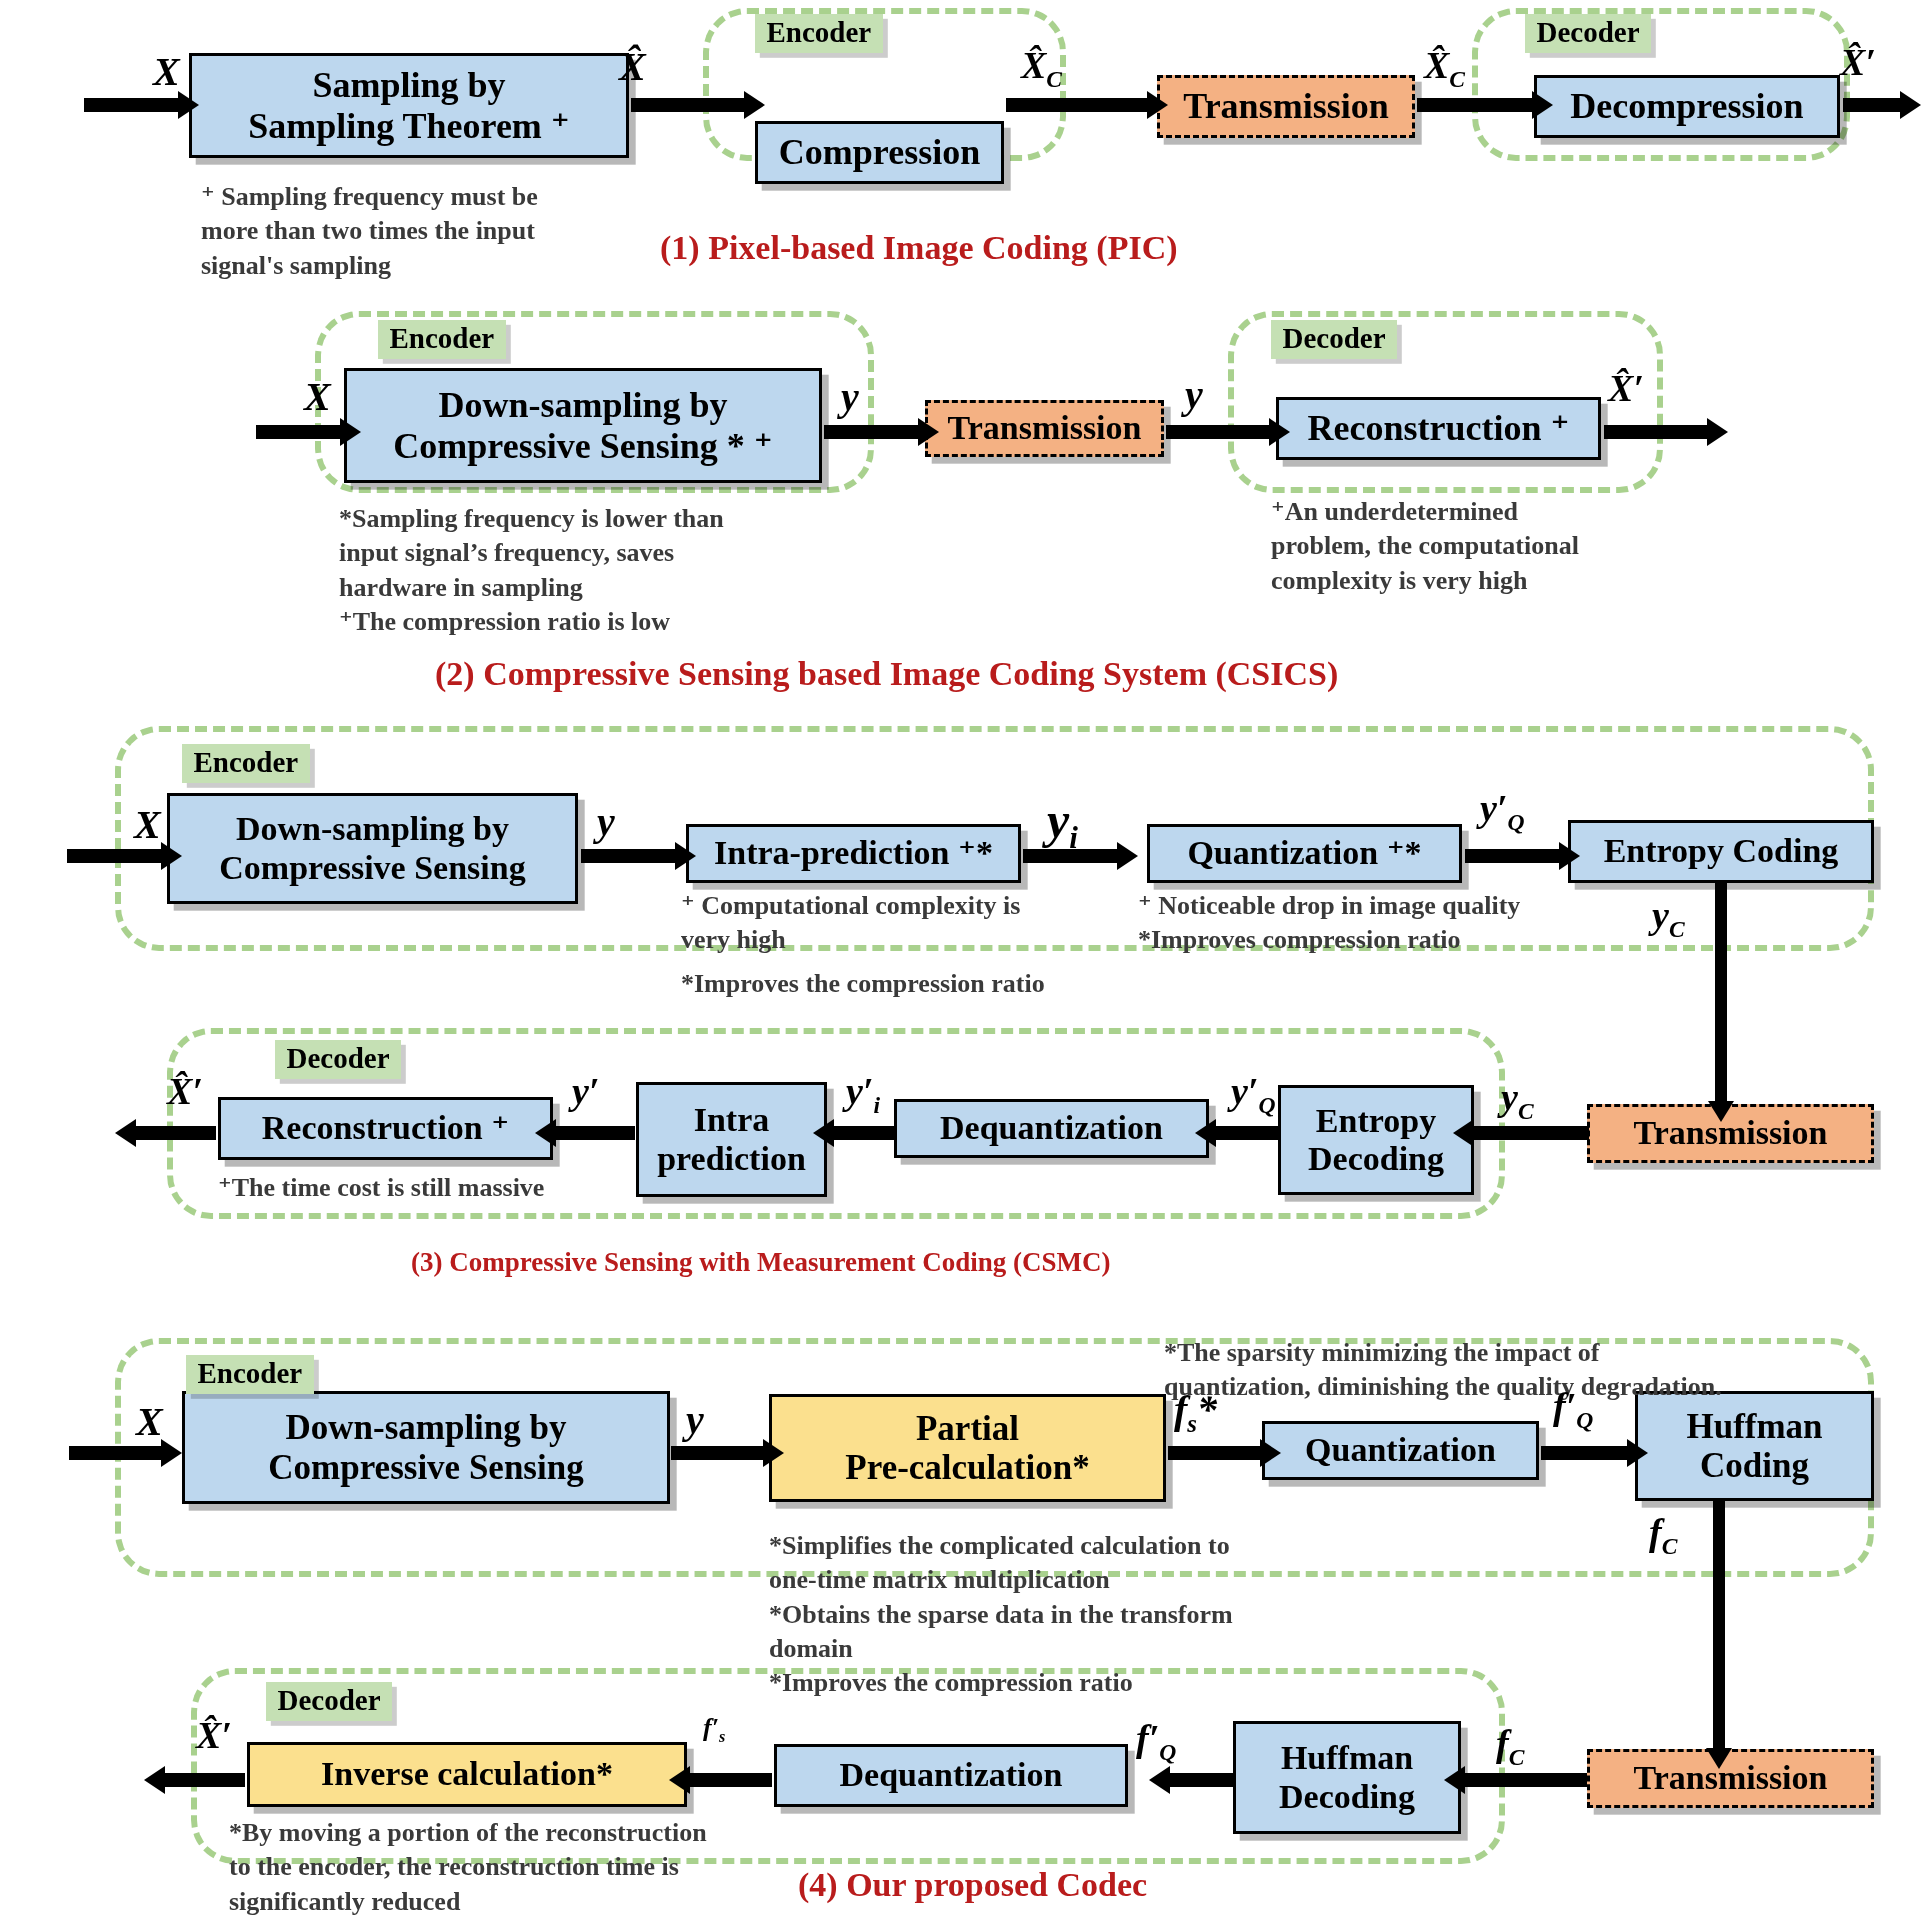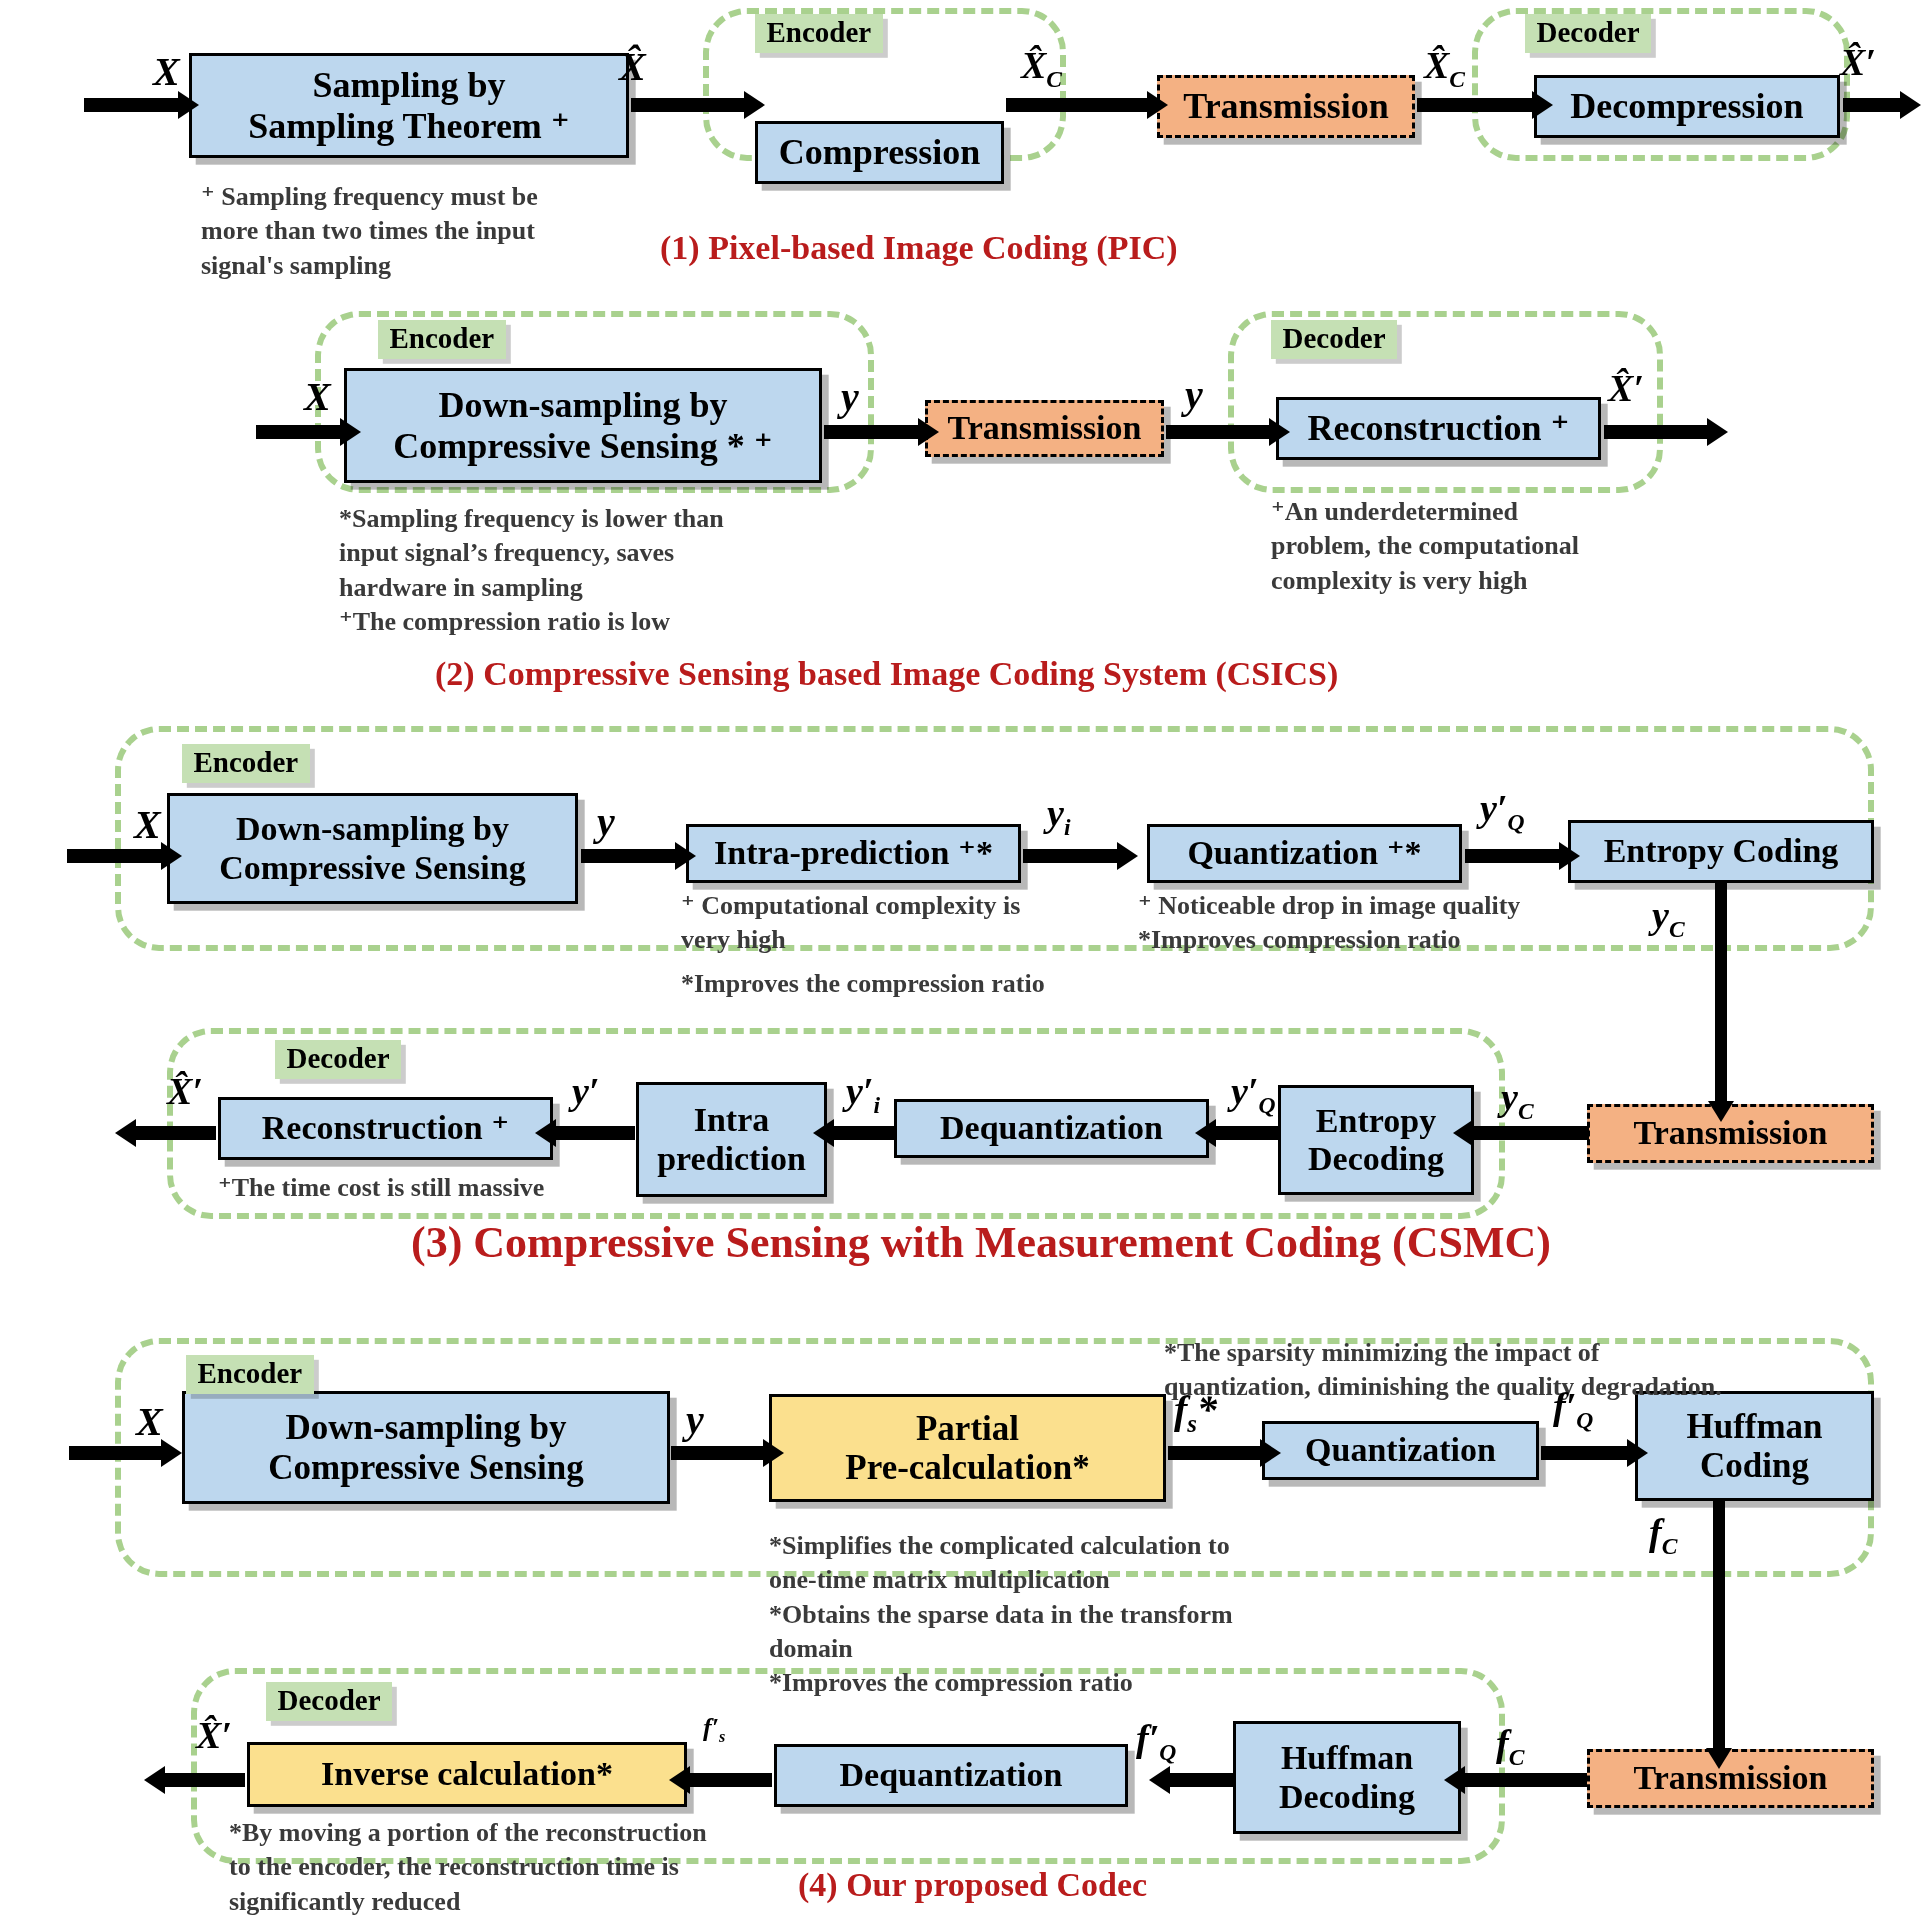--- a/index.html
+++ b/index.html
@@ -222,21 +222,21 @@
     <span>Down-sampling by</span>
     <span>Compressive Sensing</span>
   </div>
 
   <div class="arrow-r" style="left:581px; top:849px; width:96px;"></div>
   <div class="sig" style="left:597px; top:798px; font-size:40px;">y</div>
 
   <div class="box" style="left:686px; top:824px; width:335px; height:59px; font-size:34px;">Intra-prediction ⁺*</div>
 
   <div class="arrow-r" style="left:1023px; top:849px; width:96px;"></div>
-  <div class="sig" style="left:1047px; top:791px; font-size:38px;text-align:right;">
+  <div class="sig" style="left:1047px; top:791px; font-size:50px;text-align:right;">
     <span>y</span><sub>i</sub>
   </div>
 
   <div class="box" style="left:1147px; top:824px; width:315px; height:59px; font-size:34px;">Quantization ⁺*</div>
 
   <div class="arrow-r" style="left:1465px; top:849px; width:96px;"></div>
   <div class="sig" style="left:1480px; top:786px; font-size:38px;">
     <span>y′</span><sub>Q</sub>
   </div>
 
@@ -296,21 +296,21 @@
 
   <div class="box" style="left:218px; top:1097px; width:335px; height:63px; font-size:34px;">Reconstruction ⁺</div>
 
   <div class="arrow-l" style="left:134px; top:1126px; width:82px;"></div>
   <div class="sig" style="left:167px; top:1069px; font-size:38px;">X̂′</div>
 
   <div class="note" style="left:218px; top:1171px; width:449px; font-size:26px;">
     <div>⁺The time cost is still massive</div>
   </div>
 
-  <div class="caption" style="left:411px; top:1217px; font-size:44px;">(3) Compressive Sensing with Measurement Coding (CSMC)</div>
+  <div class="caption" style="left:411px; top:1247px; font-size:27px;">(3) Compressive Sensing with Measurement Coding (CSMC)</div>
 
   <div class="dashgroup" style="left:115px; top:1338px; width:1759px; height:239px;"></div>
 
   <div class="grouplabel" style="left:186px; top:1355px; font-size:29px;">Encoder</div>
 
   <div class="arrow-r" style="left:69px; top:1446px; width:94px;"></div>
   <div class="sig" style="left:136px; top:1398px; font-size:40px;">X</div>
 
   <div class="box" style="left:182px; top:1391px; width:488px; height:113px; font-size:35px; flex-direction:column;">
     <span>Down-sampling by</span>

